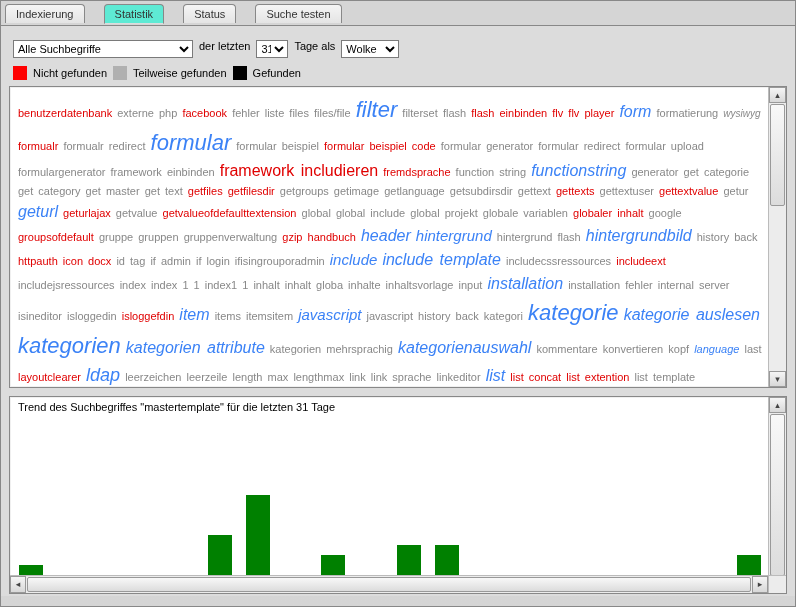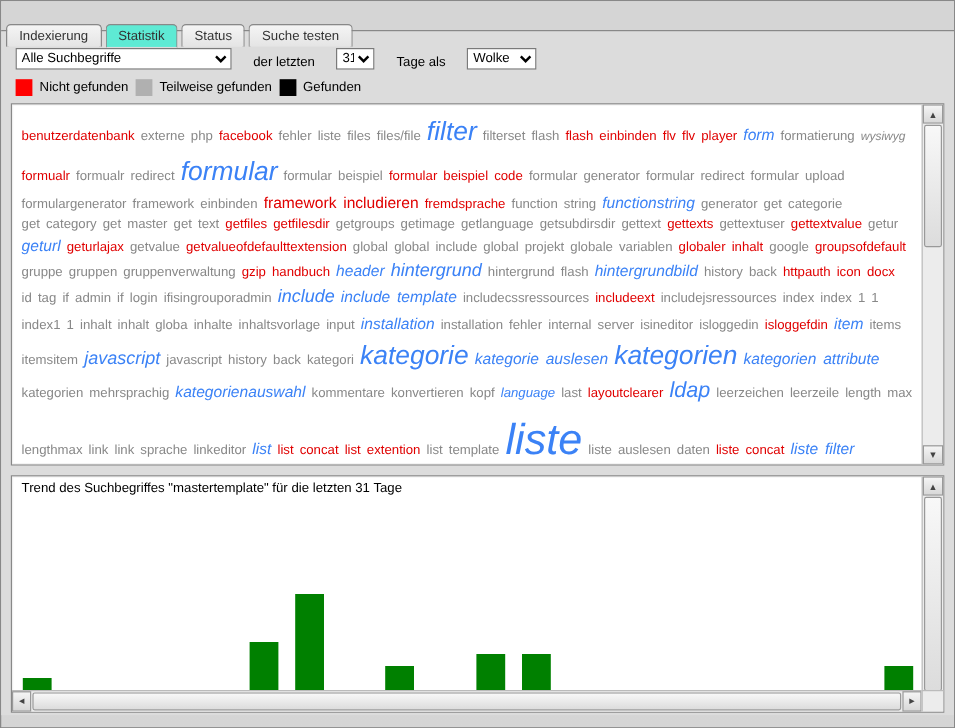--- a/index.html
+++ b/index.html
@@ -29,42 +29,42 @@
     padding-top: 2px;
   }
   .tab {
     display: inline-block;
     padding: 3px 10px;
     border: 1px solid #888;
     border-bottom: none;
     border-top-left-radius: 4px;
     border-top-right-radius: 4px;
     background: linear-gradient(#f5f5f5, #e4e4e4);
-    margin-right: 0px;
+    margin-right: 16px;
     font-size: 11px;
     cursor: pointer;
     position: relative;
-    top: 17px;
+    top: 1px;
     color: #333;
   }
   .tab.active {
     background: #5eead4;
     z-index: 2;
     border-bottom: 1px solid #dcdcdc;
   }
   .content {
     padding: 8px;
     background: #dcdcdc;
     height: 570px;
     box-sizing: border-box;
   }
   .controls-row {
     display: flex;
-    align-items: flex-end;
-    gap: 18px;
+    align-items: flex-start;
+    gap: 6px;
     padding: 6px 4px 8px 4px;
   }
   select {
     font-size: 11px;
     border: 1px solid #7a7a7a;
     background: #fff;
     height: 18px;
   }
   select.long { width: 180px; }
   select.short { width: 32px; }
@@ -106,21 +106,21 @@
     word-spacing: 2px;
   }
   .tag-cloud span {
     white-space: nowrap;
   }
   .t-gray { color: #888; }
   .t-black { color: #3b82f6; font-style: italic; }
   .t-red { color: #e00000; }
   .fs0 { font-size: 10px; }
   .fs1 { font-size: 11px; }
-  .fs2 { font-size: 13px; margin-top: 40px; }
+  .fs2 { font-size: 16px; margin-top: 40px; }
   .fs3 { font-size: 15px; }
   .fs4 { font-size: 18px; margin-top: 33px; }
   .fs5 { font-size: 22px; }
   .fs7 { font-size: 36px; }
   .ital { font-style: italic; }
   .vscrollbar {
     position: absolute;
     top: 0; right: 0; bottom: 0;
     width: 17px;
     background: #ececec;

